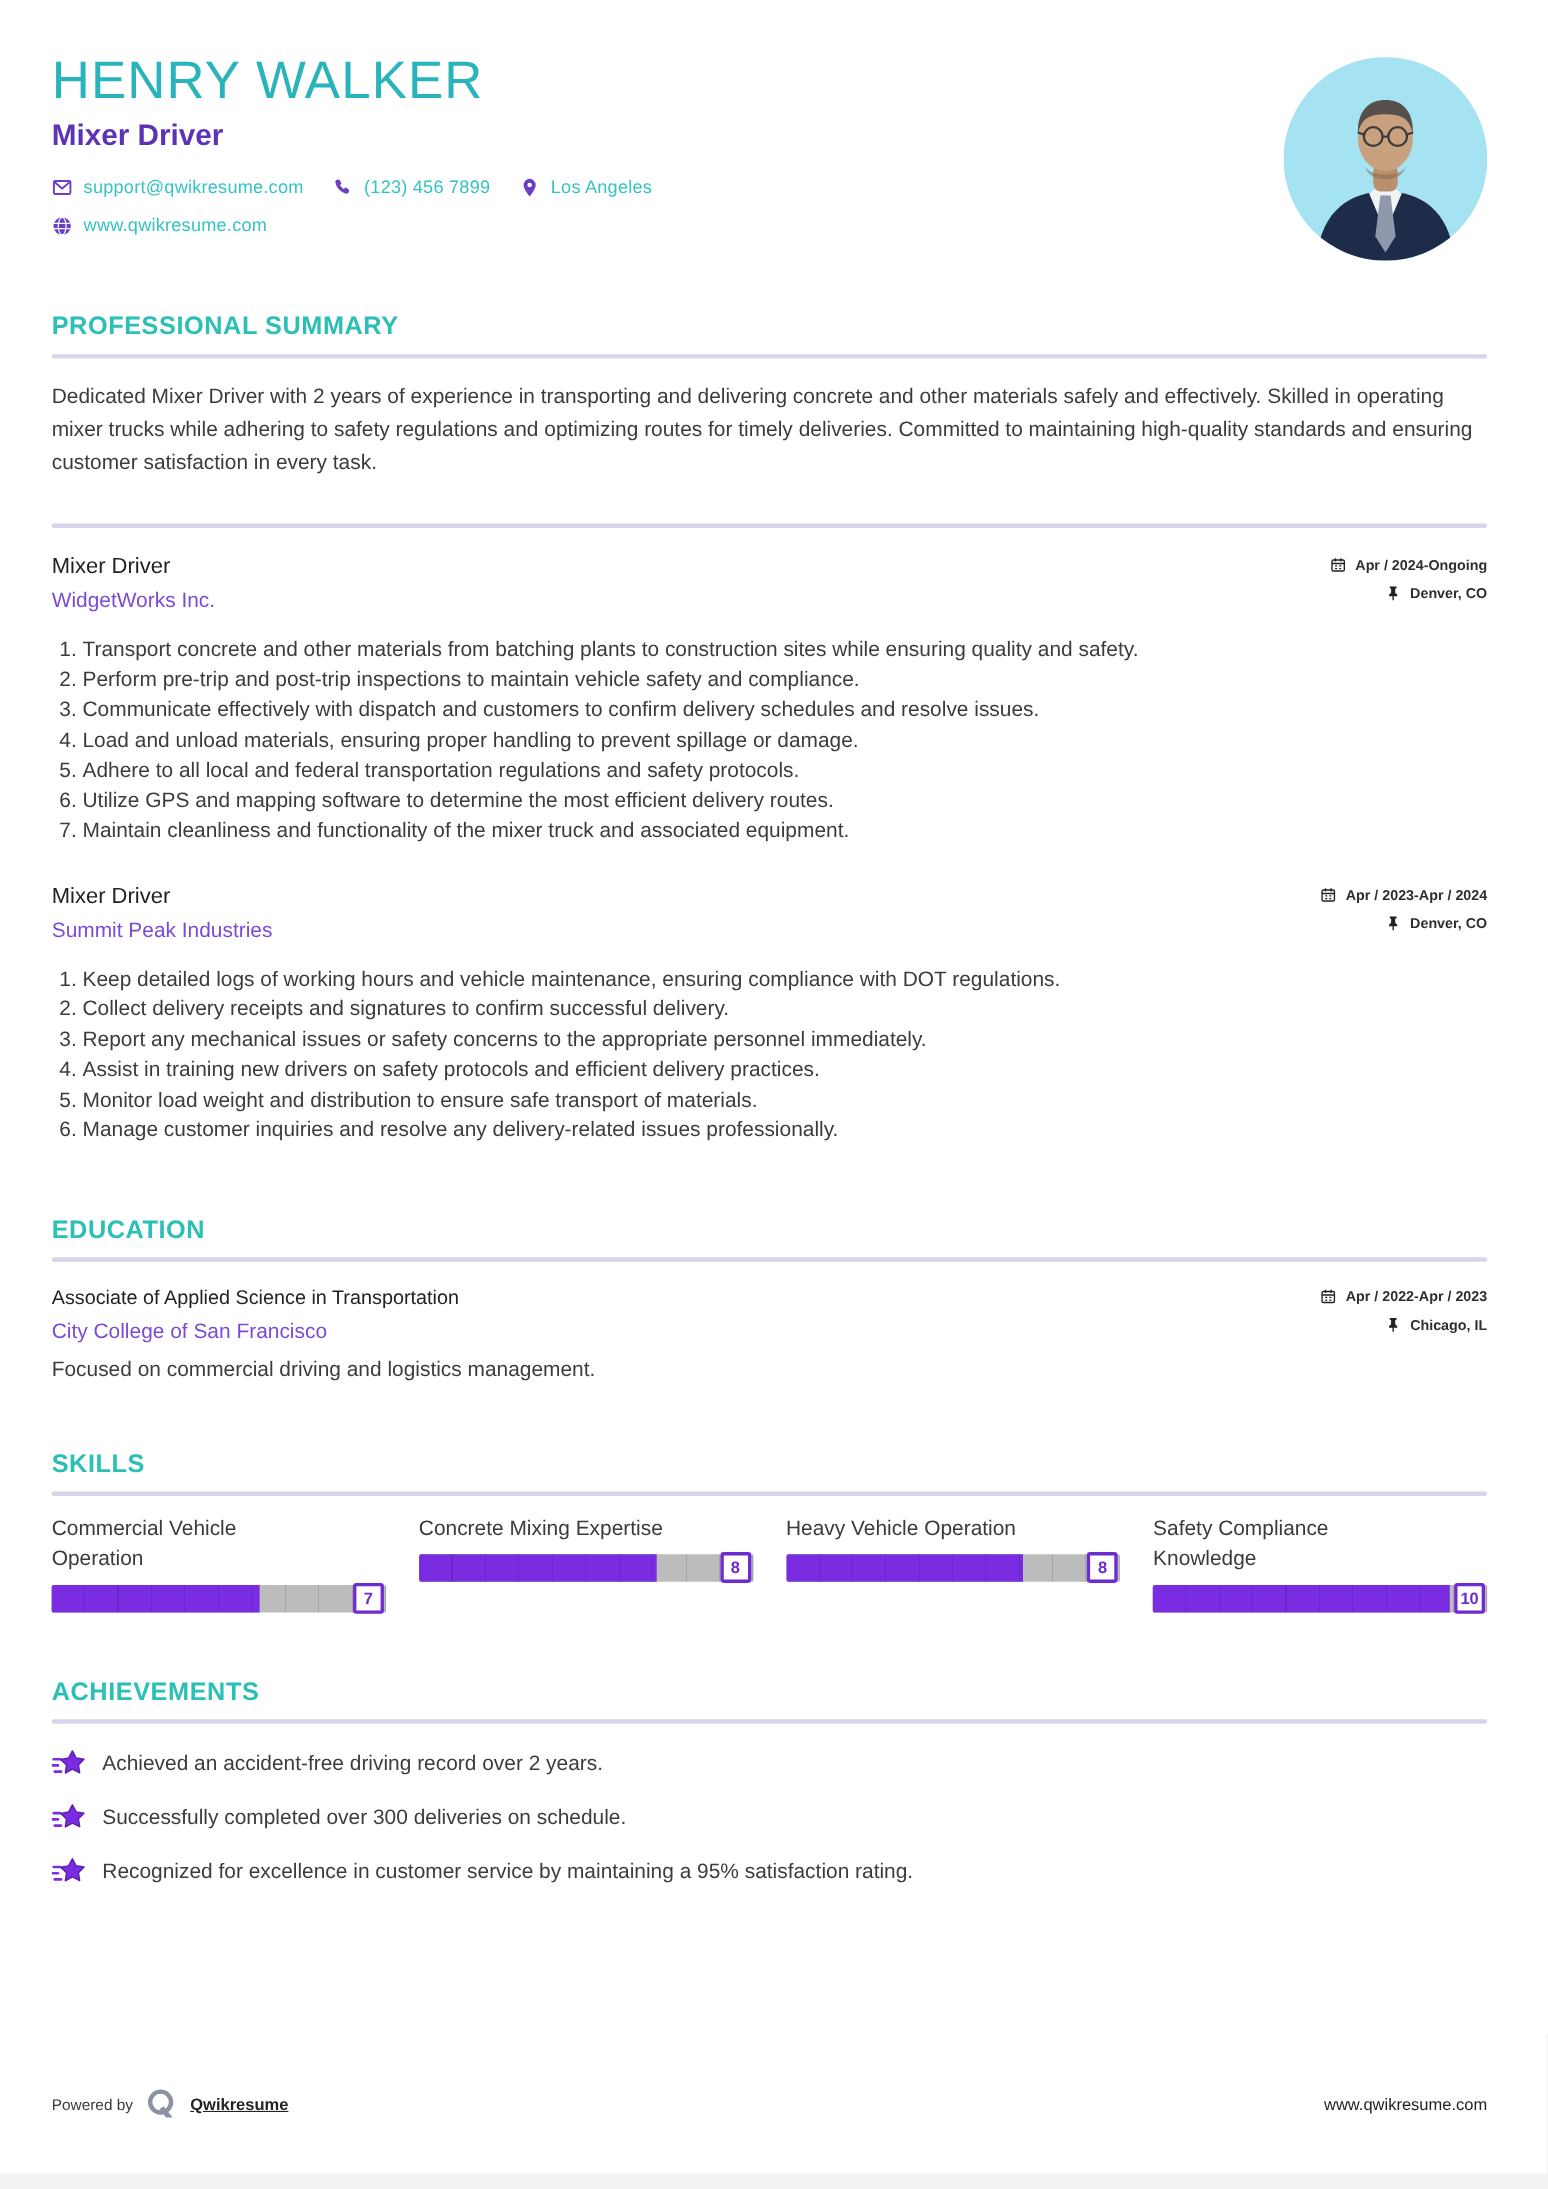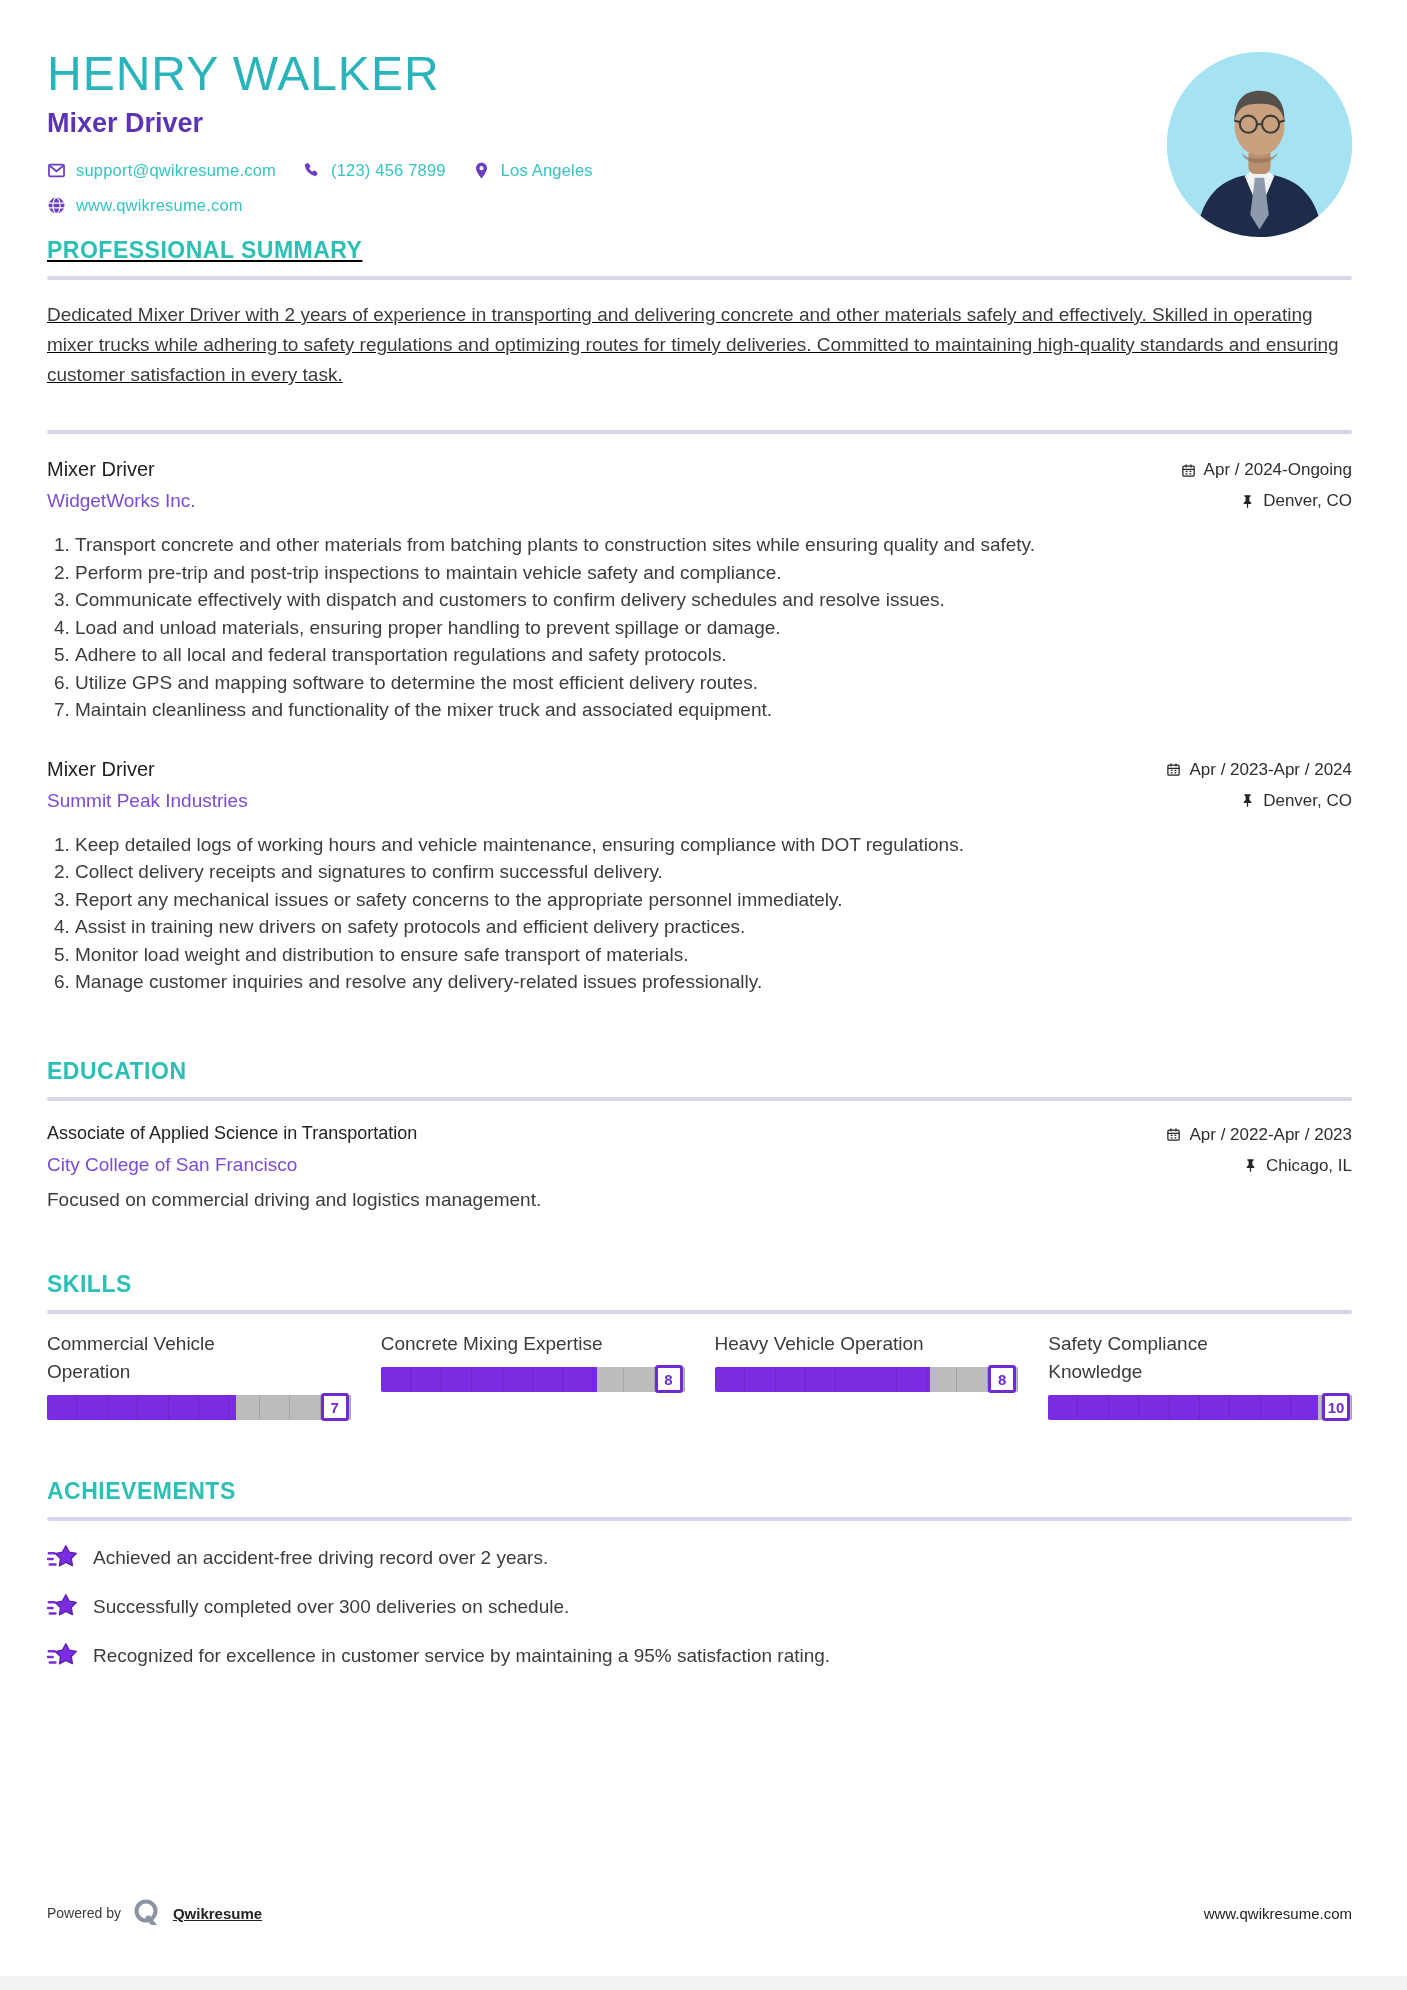--- a/index.html
+++ b/index.html
@@ -30,31 +30,31 @@
   .contact-row{display:flex;align-items:center;gap:26px;margin-top:16px;}
   .contact-item{display:flex;align-items:center;gap:10px;}
   .contact-item .txt{font-size:16.5px;font-weight:500;color:var(--contact-teal);letter-spacing:.2px;}
   .cicon{width:19px;height:19px;flex:0 0 auto;display:block;}
   .avatar{width:185px;height:185px;border-radius:50%;overflow:hidden;background:var(--avatar-bg);margin-top:4px;flex:0 0 auto;}
   .avatar svg{display:block;width:100%;height:100%;}
 
   
   .section-heading{font-size:23px;font-weight:700;letter-spacing:.5px;color:var(--heading-teal);}
   .rule{height:4px;background:var(--rule-lavender);border-radius:2px;margin-top:12px;}
-  .sec-summary{text-decoration:underline;}
+  .sec-summary{margin-top:46px;}
   .summary-text{margin-top:20px;font-size:19px;line-height:30px;color:var(--body-text);}
 
   .sec-work{margin-top:40px;}
   .job{margin-top:24px;}
   .job + .job{margin-top:34px;}
   .job-head{display:flex;justify-content:space-between;align-items:flex-start;}
   .job-title{font-size:20px;font-weight:500;color:var(--dark-text);}
   .job-company{font-size:19px;font-weight:500;color:var(--link-purple);margin-top:9px;}
   .meta{display:flex;flex-direction:column;align-items:flex-end;gap:11px;padding-top:2px;}
-  .meta-row{display:flex;align-items:center;gap:8px;font-size:17px;color:#2e2e2e;}
+  .meta-row{display:flex;align-items:center;gap:8px;font-size:13px;color:#2e2e2e;font-weight:bold;}
   .micon{width:15px;height:15px;display:block;}
   .bullets{margin-top:19px;padding-left:28px;list-style:decimal outside;}
   .bullets li{font-size:19px;line-height:27.5px;color:var(--body-text);}
 
   .sec-edu{margin-top:62px;}
   .edu-head{display:flex;justify-content:space-between;align-items:flex-start;margin-top:22px;}
   .edu-degree{font-size:18px;font-weight:500;color:var(--dark-text);}
   .edu-school{font-size:19px;font-weight:500;color:var(--link-purple);margin-top:10px;}
   .edu-desc{font-size:19px;color:var(--body-text);margin-top:13px;}
 

